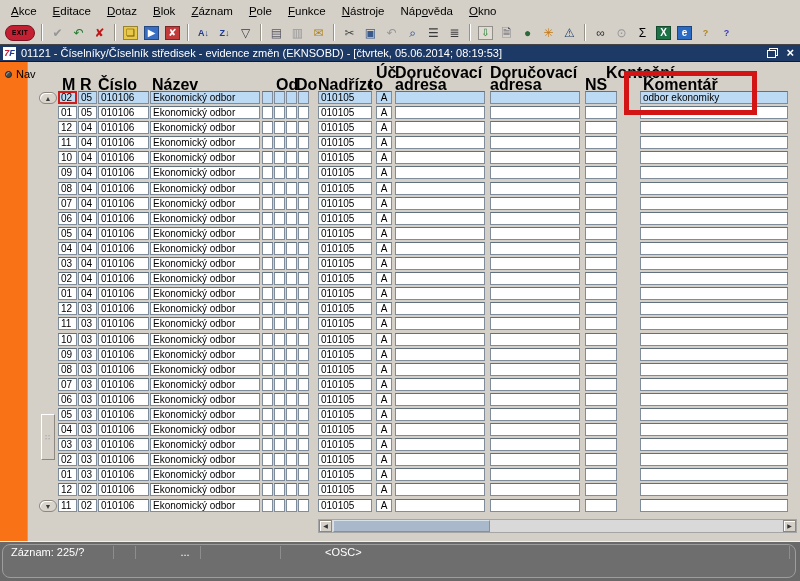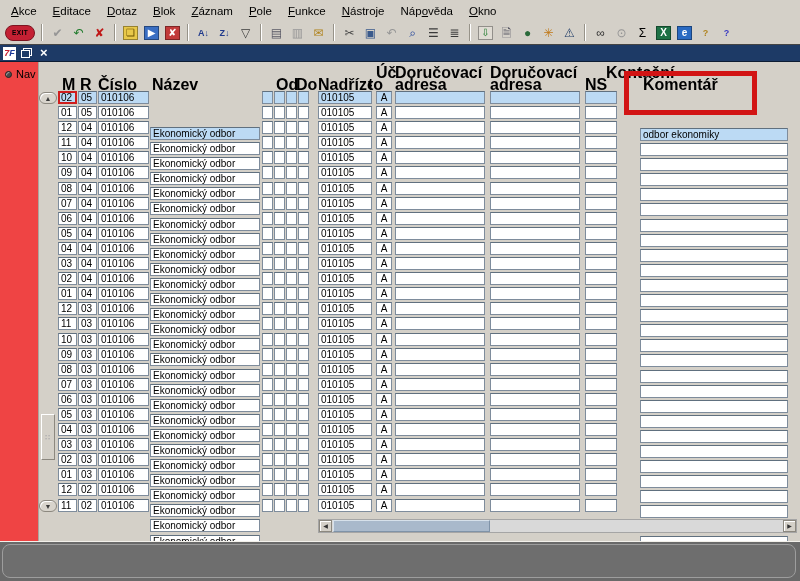--- a/index.html
+++ b/index.html
@@ -58,46 +58,46 @@
   .title-icon .red{ color:#c42033; }
   .title-icon .blue{ color:#1d3a9a; }
   .title-text{ flex:1; white-space:nowrap; overflow:hidden; }
   .winbtns{ display:flex; align-items:center; gap:8px; margin-right:6px; flex:none; }
   .restore{ position:relative; width:11px; height:10px; cursor:default; }
   .restore::before{ content:""; position:absolute; right:0; top:0; width:7px; height:6px; border:1px solid #fff; }
   .restore::after{ content:""; position:absolute; left:0; bottom:0; width:7px; height:6px; border:1px solid #fff; background:#1d3a66; }
   .closex{ color:#fff; font-size:13px; font-weight:bold; line-height:10px; cursor:default; }
   
   .navstrip{
-    position:absolute; left:0; top:62px; width:39px; height:479px;
-    background:#ef4444; border-right:1px solid #aaa69e;
+    position:absolute; left:0; top:62px; width:28px; height:479px;
+    background:#f97316; border-right:1px solid #aaa69e;
   }
   .nav-item{ display:flex; align-items:center; gap:4px; margin:6px 0 0 5px; font-size:11px; cursor:default; }
   .nav-bullet{ width:7px; height:7px; border-radius:50%; background:#4a4a4a; border:1px solid #222; box-shadow: inset 1px 1px 0 #9a9a9a; flex:none; }
   
   .hdr{ position:absolute; font-size:16px; font-weight:bold; white-space:nowrap; }
   .h1{ top:64px; } .h2{ top:76px; }
   
   .rows{ position:absolute; top:91px; left:0; width:672px; }
   .trow{ position:relative; height:15.1px; }
   .cell{
     position:absolute; top:0; height:13px;
     background:#fff; border:1px solid #7e8c9c; border-top-color:#60707f;
     font-size:10px; line-height:11px; padding-left:2px;
     white-space:nowrap; overflow:hidden; cursor:text;
   }
   .trow.selected .cell{ background:#bcdaf4; }
   .cell.current{ border:2px solid #cf1d1d; padding-left:1px; line-height:9px; }
   .c-m{left:58px;width:19px;} .c-r{left:78px;width:19px;}
-  .c-cislo{left:98px;width:51px;} .c-nazev{left:150px;width:110px;margin-top:36px;}
+  .c-cislo{left:98px;width:51px;} .c-nazev{left:150px;width:110px;}
   .c-s1{left:262px;width:11px;} .c-s2{left:274px;width:11px;}
   .c-s3{left:286px;width:11px;} .c-s4{left:298px;width:11px;}
   .c-nadr{left:318px;width:54px;} .c-uc{left:376px;width:16px;text-align:center;padding-left:0;}
   .c-fakt{left:395px;width:90px;} .c-doruc{left:490px;width:90px;}
-  .c-kont{left:585px;width:32px;} .c-kom{left:640px;width:148px;margin-top:37px;}
+  .c-kont{left:585px;width:32px;} .c-kom{left:640px;width:148px;}
   
   .vbtn{
     position:absolute; left:39px; width:18px; height:12px;
     background:#d8d4cc; border:1px solid #8c887f; border-radius:7px;
     box-shadow: inset 1px 1px 0 #ffffff;
     font-size:7px; line-height:11px; text-align:center; color:#3a3a3a; cursor:default;
   }
   .vbtn.up{ top:92px; } .vbtn.down{ top:500px; }
   .vthumb{
     position:absolute; left:41px; top:414px; width:14px; height:46px;
@@ -211,20 +211,21 @@
     </div>
     <div class="tbtn small-text" style="color: rgb(176, 132, 32);">?</div>
     <div class="tbtn small-text" style="color: rgb(58, 58, 194);">?</div>
   </div>
 
 <div class="titlebar">
   <span class="title-icon">
       <span class="red">7</span>
       <span class="blue">F</span>
     </span>
+  <span class="title-text">01121 - Číselníky/Číselník středisek - evidence změn (EKNSOBD) - [čtvrtek, 05.06.2014; 08:19:53]</span>
   <span class="winbtns">
     <span class="restore"></span>
     <span class="closex">×</span>
   </span>
 </div>
 
 <div class="navstrip">
   <div class="nav-item">
     <span class="nav-bullet"></span>
     <span>Nav</span>
@@ -706,14 +707,24 @@
 <div class="hscroll">
   <div class="hbtn left">◀</div>
   <div class="hthumb"></div>
   <div class="hbtn right">▶</div>
 </div>
 
 <div class="annotation"></div>
 
 <div class="footer">
   <div class="statusbar">
+    <div class="status-line2">
+      <span>Záznam: 225/?</span>
+      <span class="ssep p1"></span>
+      <span class="ssep p2"></span>
+      <span class="sdots">...</span>
+      <span class="ssep p3"></span>
+      <span class="ssep p4"></span>
+      <span class="sosc">&lt;OSC&gt;</span>
+      <span class="ssep p5"></span>
+    </div>
   </div>
 </div>
 
 </body></html>

